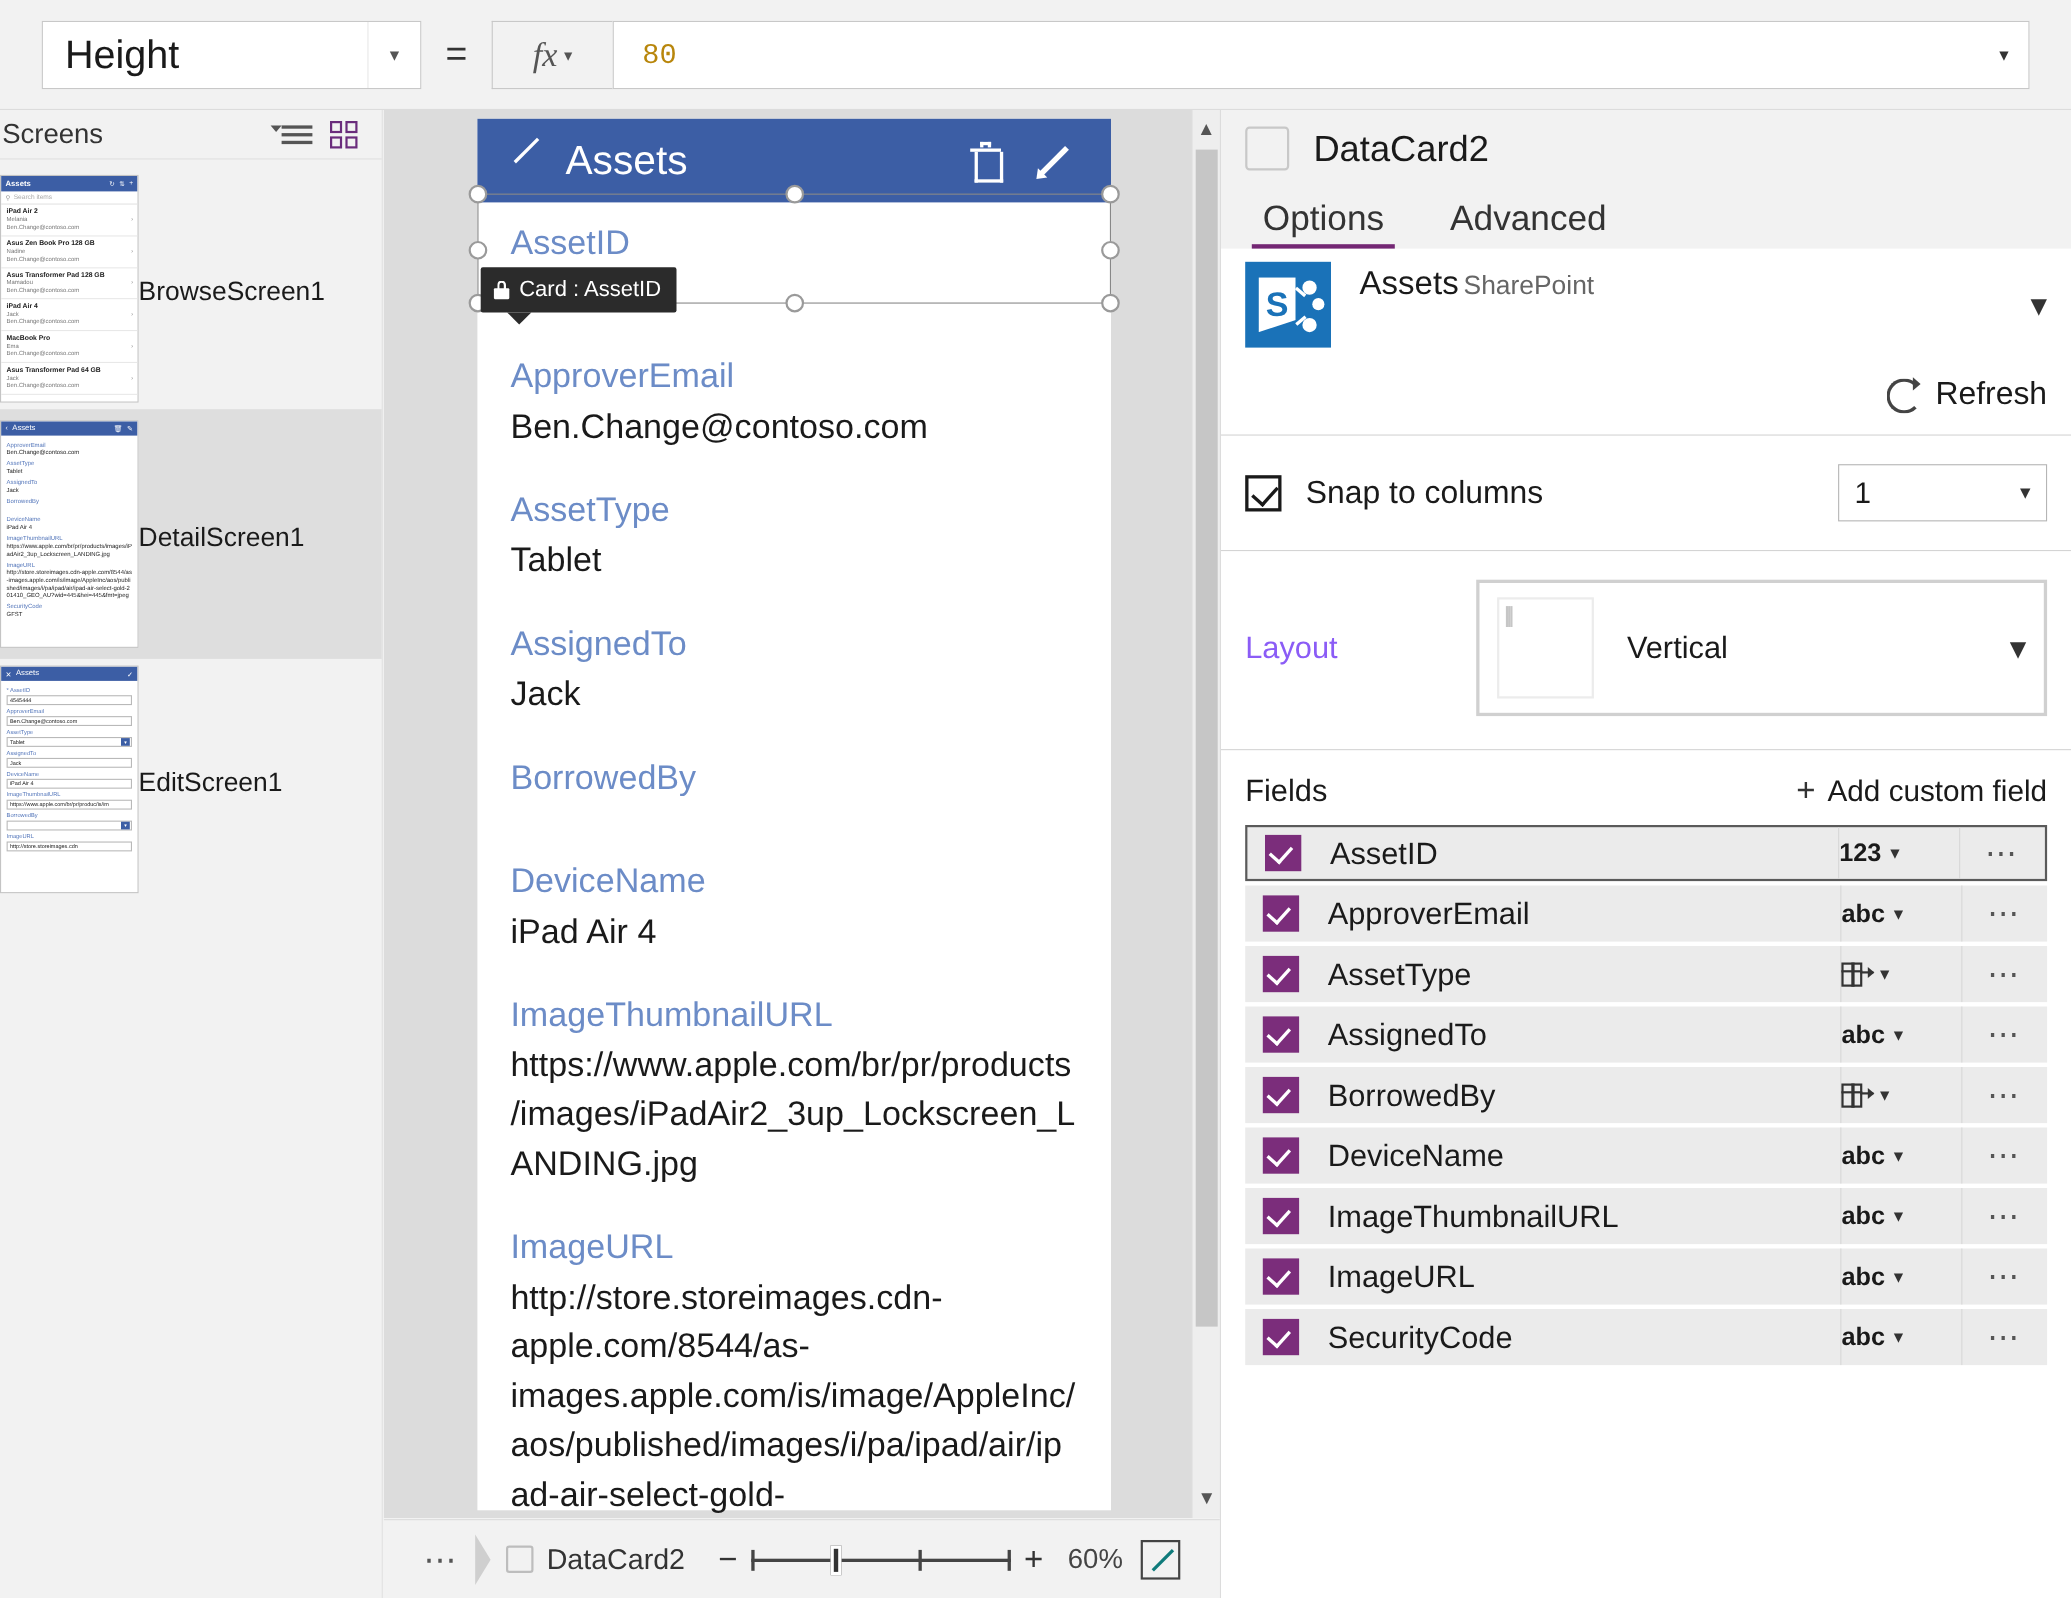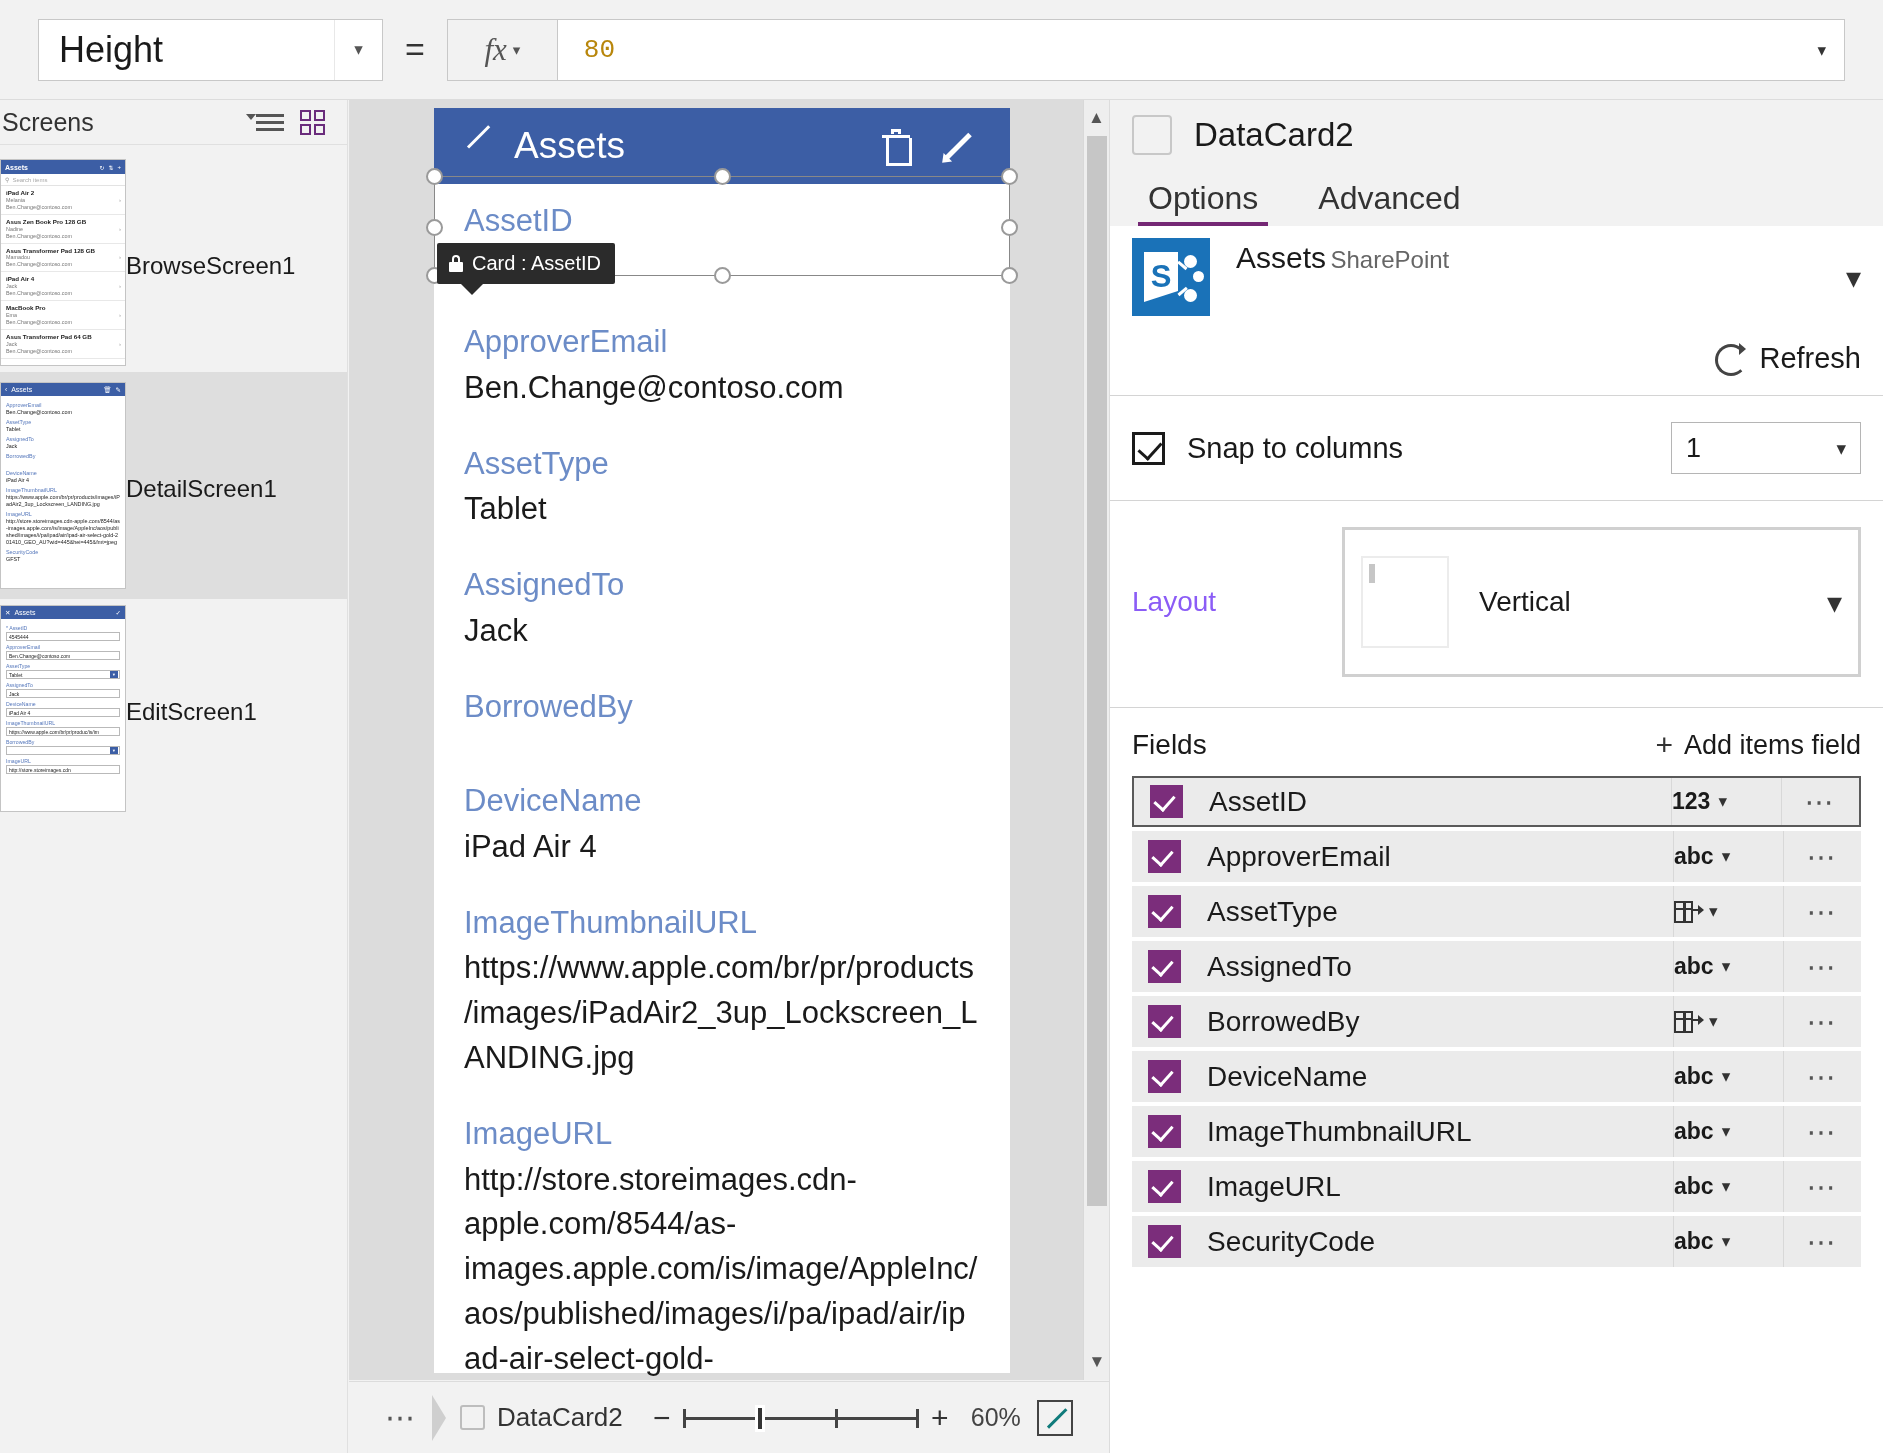--- a/index.html
+++ b/index.html
@@ -281,21 +281,21 @@
   .snap-sel {
     width: 190px; height: 52px; border: 1px solid #b5b5b5;
     display:flex; align-items:center; padding: 0 14px; background:#fff;
   }
   .snap-sel .v { font-size: 27px; color:#1a1a1a; flex:1; }
   .snap-sel .c { font-size: 19px; color:#333; }
 
   .layout-row { display:flex; align-items:center; padding: 26px 22px 30px; }
   .layout-lbl { font-size: 28px; color:#8b5cf6; width: 210px; }
   .layout-box {
-    flex: 1; height: 150px; border: 3px solid #d0d0d0;
+    flex: 1; height: 124px; border: 3px solid #d0d0d0;
     display:flex; align-items:center; padding: 12px 16px; background:#fff;
   }
   .layout-prev { width: 88px; height: 92px; border: 2px solid #ececec; padding: 7px 6px; flex:none;}
   .layout-prev .pl { height: 6px; width: 32px; background:#cfcfcf; margin-bottom: 3px;}
   .layout-prev .pb { height: 11px; border: 1.5px solid #c6c6c6; margin-bottom: 6px;}
   .layout-name { font-size: 28px; color:#1a1a1a; margin-left: 30px; flex:1;}
   .layout-chev { font-size: 30px; color:#333; }
 
   .fields-head { display:flex; align-items:center; padding: 20px 22px 14px; }
   .fields-title { font-size: 28px; color:#1a1a1a; flex:1; }
@@ -663,21 +663,21 @@
         <span class="layout-chev">▾</span>
       </span>
     </div>
 
     <div class="div-line"></div>
 
     <div class="fields-head">
       <span class="fields-title">Fields</span>
       <span class="add-field">
         <span class="add-plus">+</span>
-        <span class="add-lbl">Add items field</span>
+        <span class="add-lbl">Add custom field</span>
       </span>
     </div>
 
     <div class="field-list">
 
       <div class="field-row sel">
         <span class="fr-chk"></span>
         <span class="fr-name">AssetID</span>
         <span class="fr-type">
           <span class="tv">123</span>

